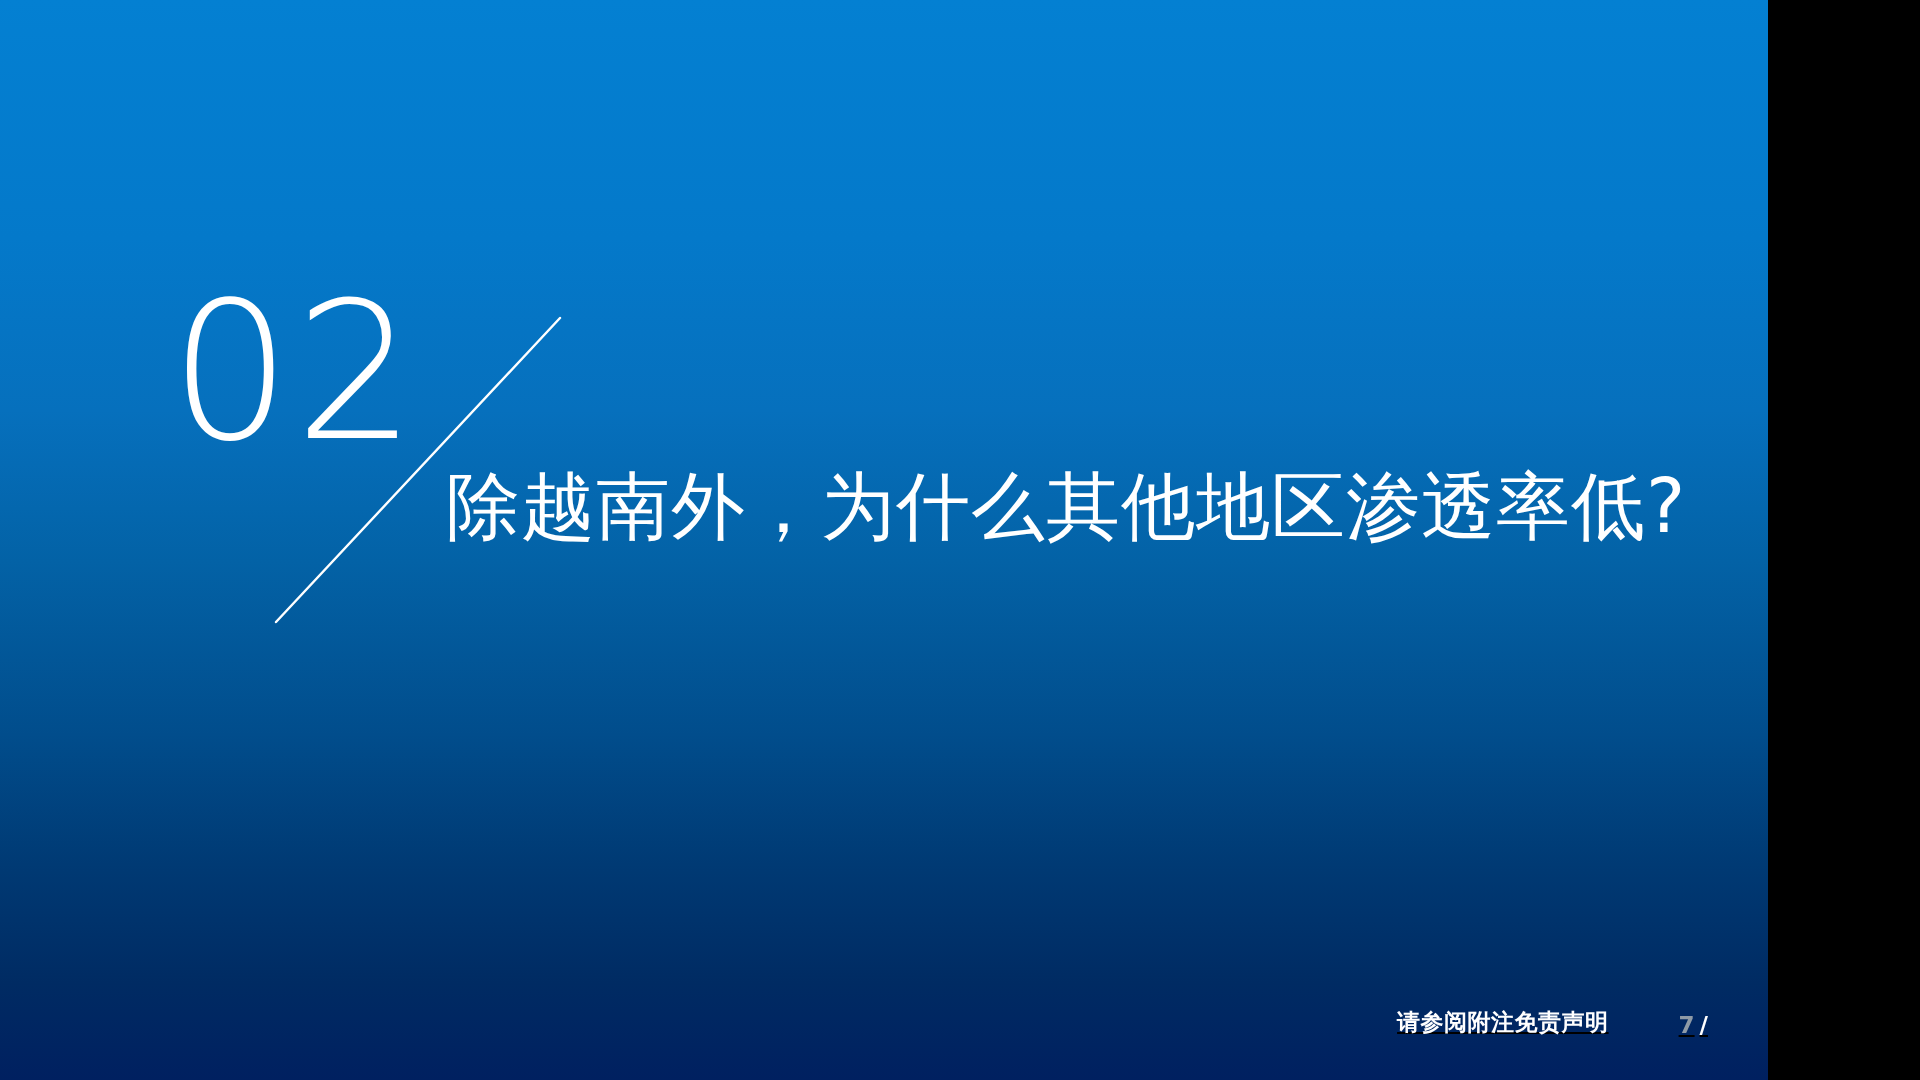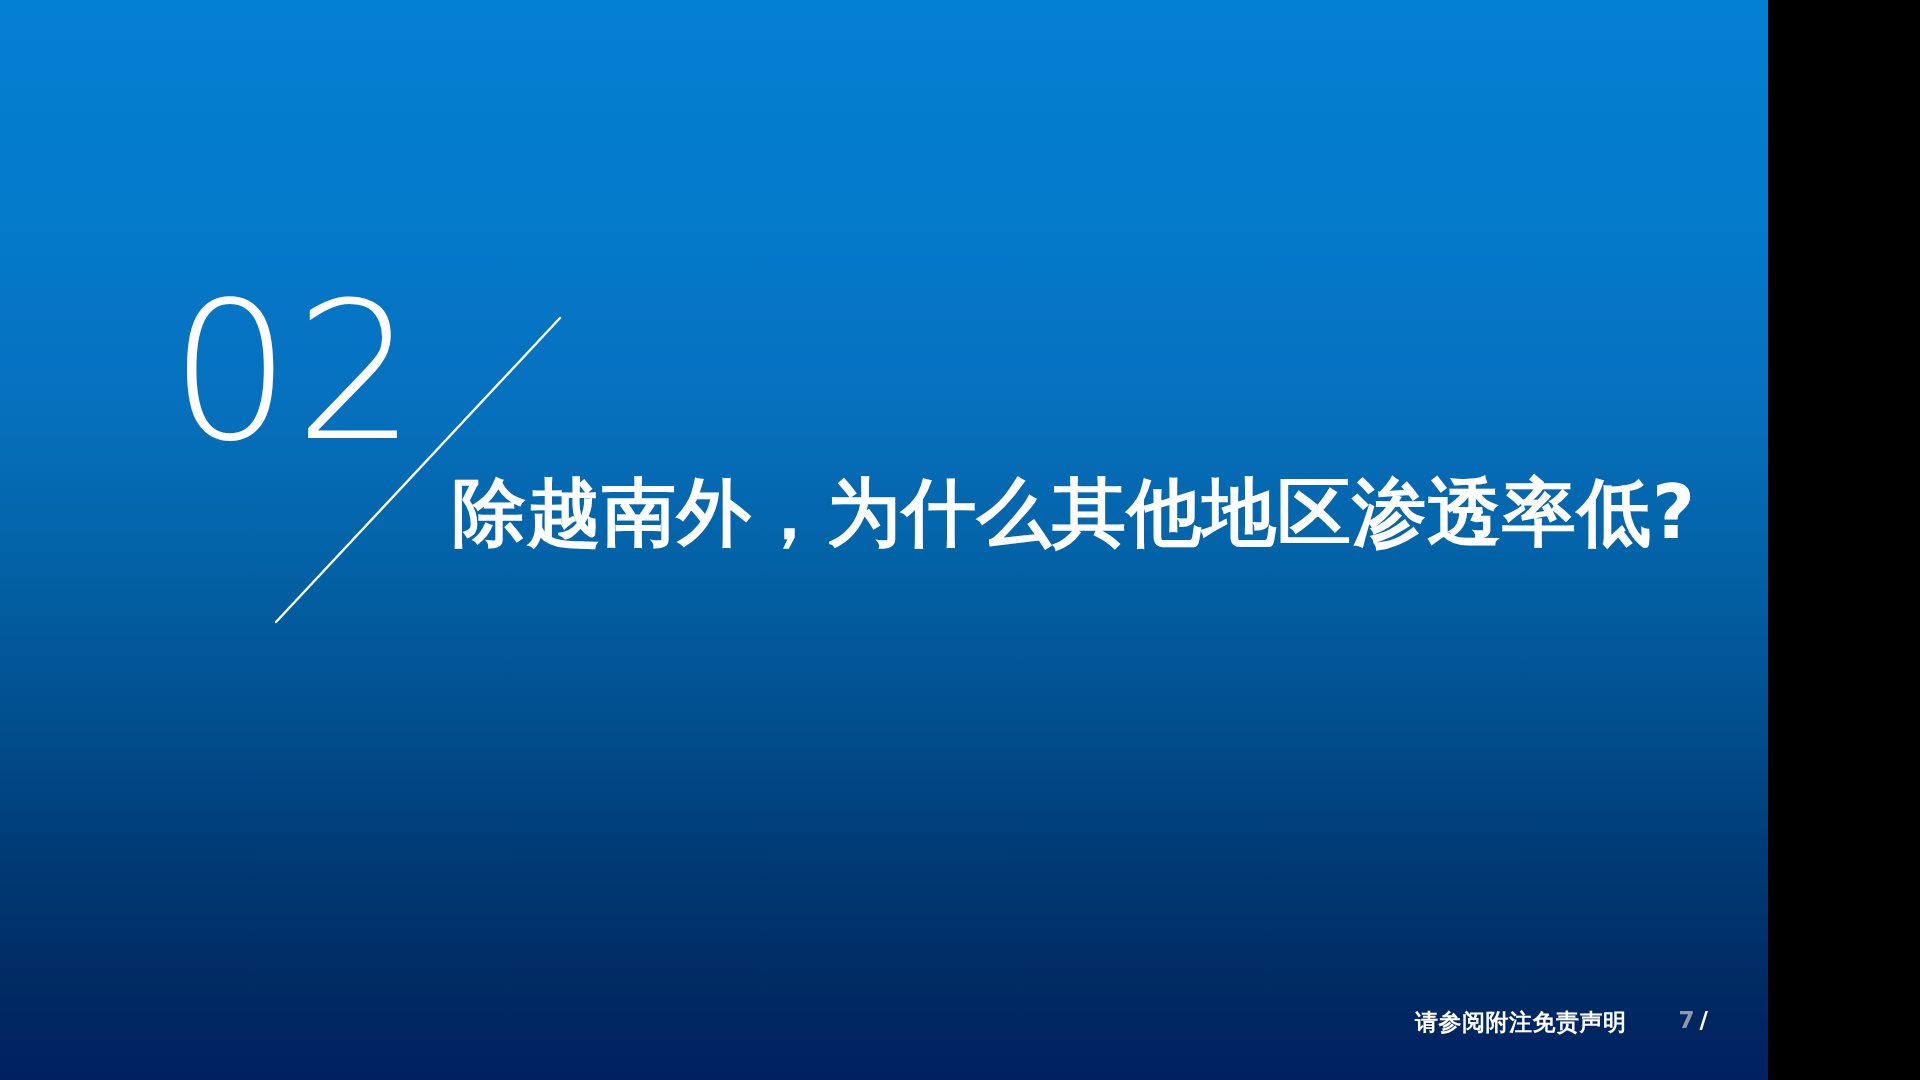--- a/index.html
+++ b/index.html
@@ -58,24 +58,24 @@
 
   
   #title-block {
     position: absolute;
     left: 440px;
     top: 458px;
     width: 1360px;
   }
 
   #slide-title {
-    margin: 12px;
+    margin: 6px;
     font-size: 74px;
     line-height: 1.14;
-    font-weight: 700;
+    font-weight: 400;
     color: #ffffff;
     letter-spacing: 1px;
     font-family: "DejaVu Sans", "Liberation Sans", sans-serif;
   }
 
   
   #slide-subtitle {
     position: absolute;
     left: 472px;
     top: 620px;
@@ -88,22 +88,23 @@
     white-space: nowrap;
     font-family: "DejaVu Sans", "Liberation Sans", sans-serif;
   }
 
   
   #footer {
     position: absolute;
     right: 60px;
     bottom: 42px;
     display: flex;
-    align-items: flex-start;
-    gap: 52px;
+    align-items: flex-end;
+    gap: 70px;
+    text-decoration: underline;
   }
 
   #disclaimer-note {
     font-size: 23px;
     font-weight: 600;
     color: #ffffff;
     letter-spacing: 0.5px;
     font-family: "DejaVu Sans", "Liberation Sans", sans-serif;
   }
 

